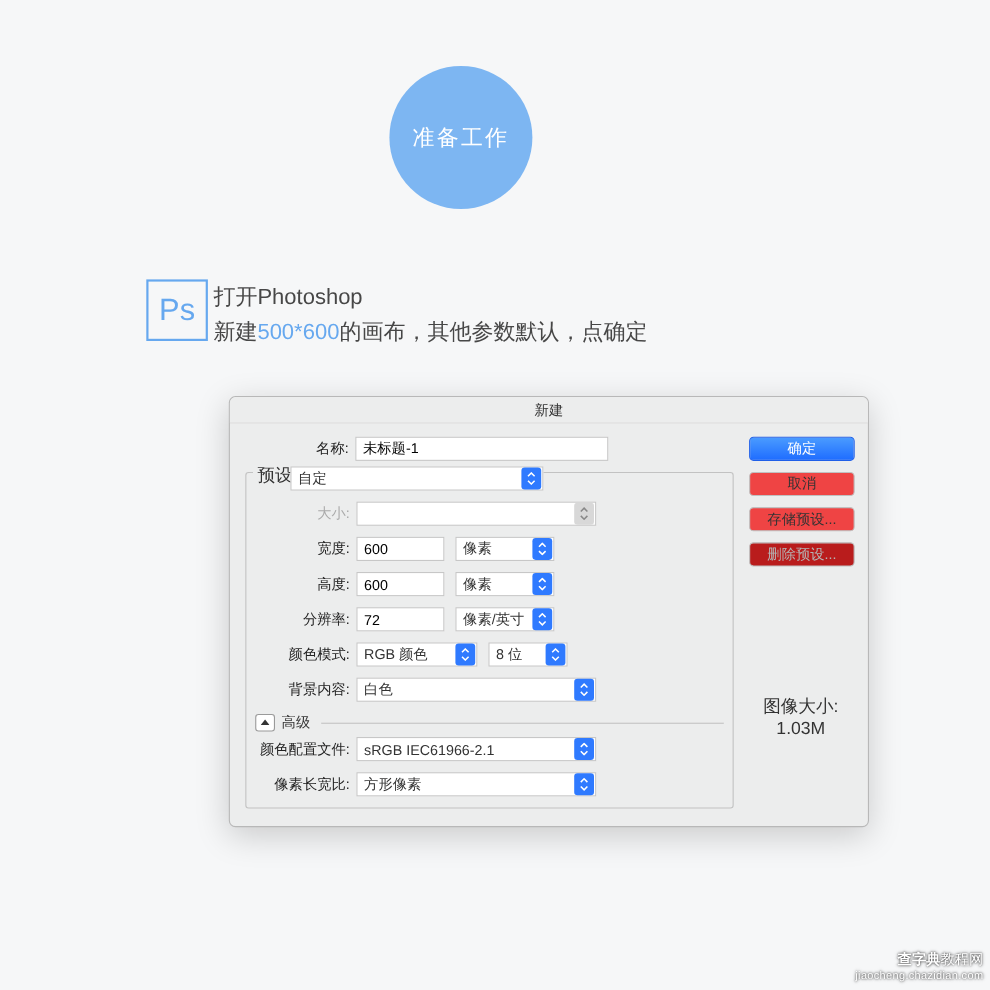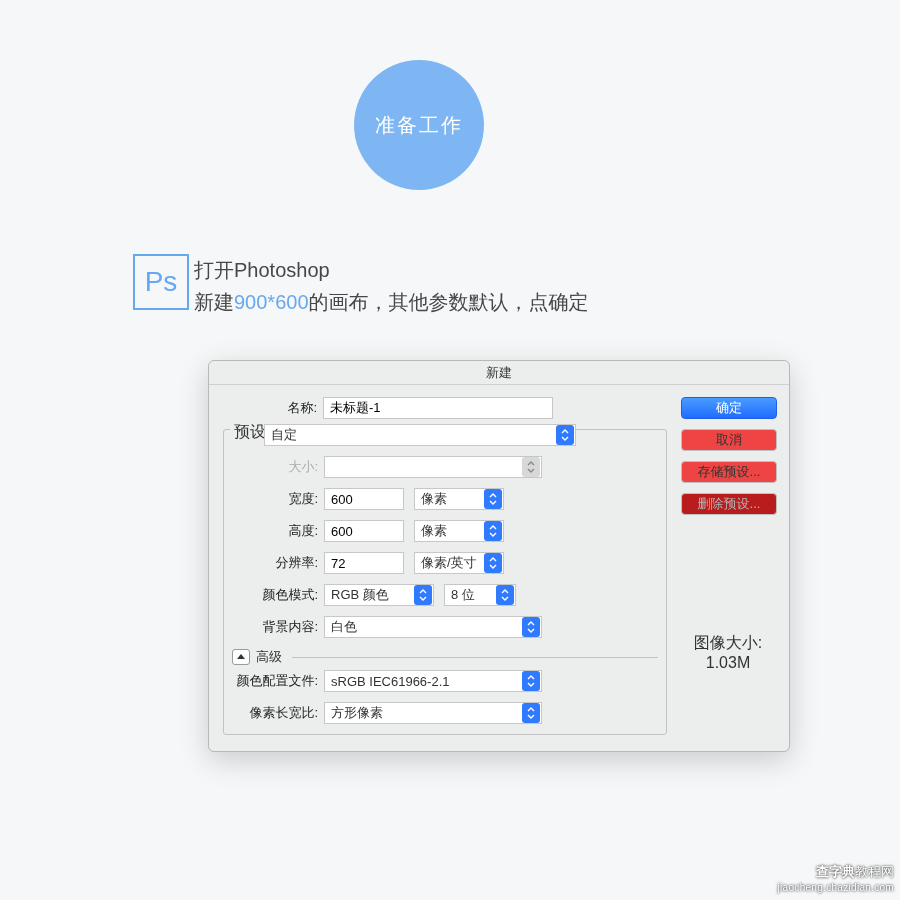--- a/index.html
+++ b/index.html
@@ -175,40 +175,40 @@
   <span>准备工作</span>
 </div>
 
 <div class="ps-icon">
   <span>Ps</span>
 </div>
 
 <div class="instr">
   <div>打开Photoshop</div>
   <div>
-    <span>新建</span><span class="hl">900*600</span><span>的画布，其他参数默认，点确定</span>
+    <span>新建</span><span class="hl">500*600</span><span>的画布，其他参数默认，点确定</span>
   </div>
 </div>
 
 <div class="dialog">
   <div class="dialog-title">新建</div>
   <div class="dialog-body">
 
     <div class="left-pane">
 
       <div class="row">
         <span class="label">名称:</span>
         <input class="field wide" value="未标题-1" style="">
       </div>
 
       <div class="fieldset">
         <span class="legend">预设:</span>
 
         <div class="row" style="margin-top:-18px;margin-left:40px;">
-          <div class="combo" style="width:312px;position:relative;top:-0px;">
+          <div class="combo" style="width:230px;position:relative;top:-0px;">
             <span class="txt">自定</span>
             <span class="caret">
               <svg width="8" height="12" viewBox="0 0 8 12">
                   <path d="M1 4 L4 1 L7 4 M1 8 L4 11 L7 8" stroke="#fff" stroke-width="1.4" fill="none"></path>
                 </svg>
             </span>
           </div>
         </div>
 
         <div class="row">

